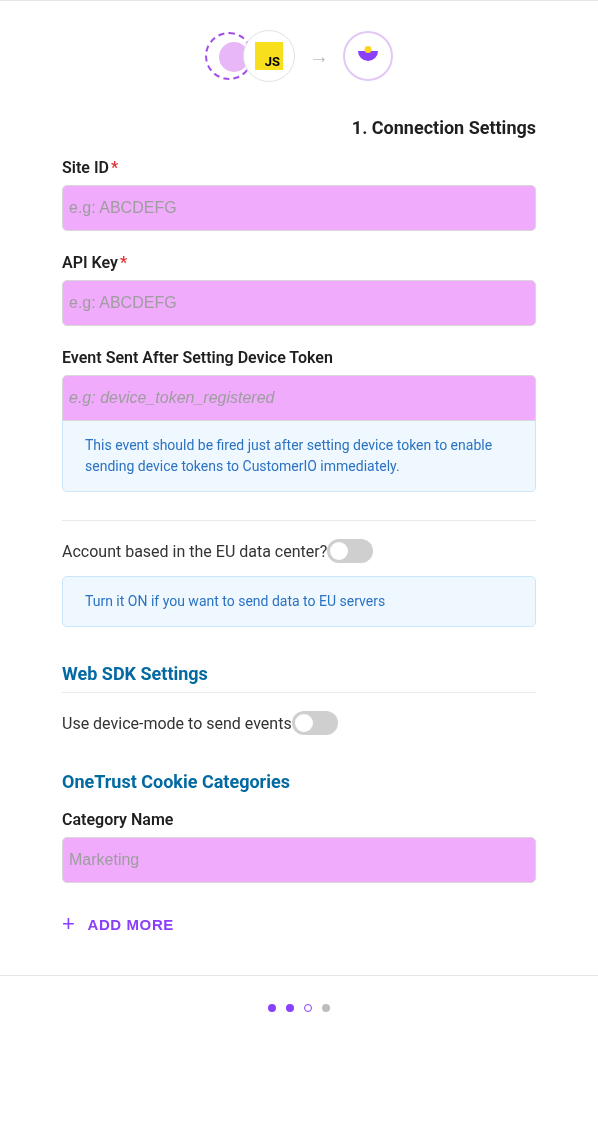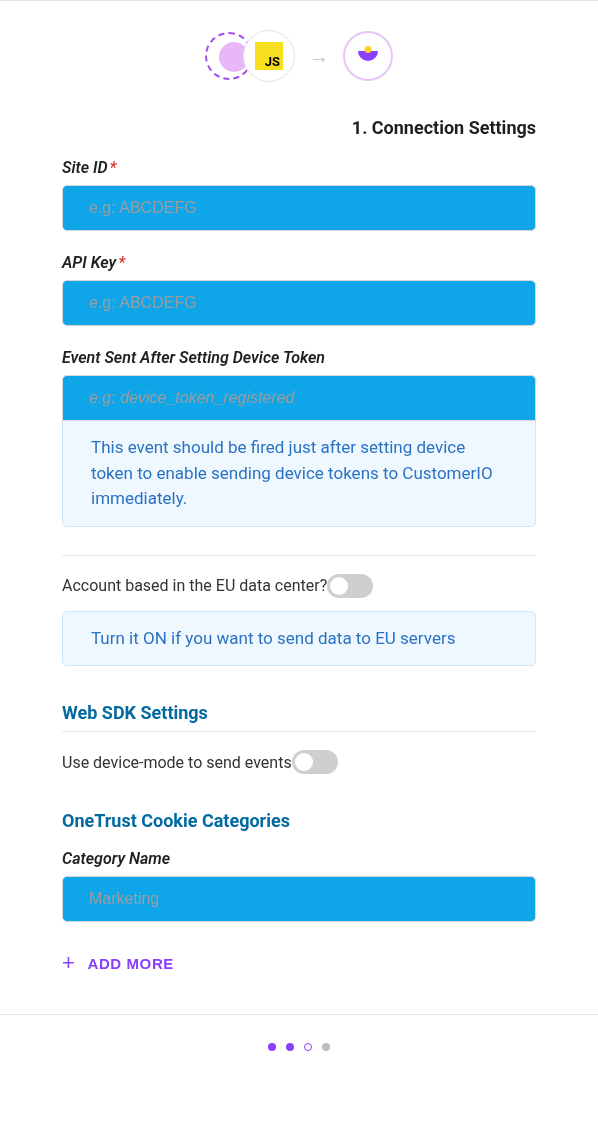--- a/index.html
+++ b/index.html
@@ -57,35 +57,35 @@
     position: relative;
   }
   .dest-icon::after {
     content:"";
     position:absolute; left:50%; top:-5px; transform:translateX(-50%);
     width:7px; height:7px; border-radius:50%; background:#ffd21e;
   }
   
   .section-title { font-size: 18px; font-weight: 700; color: #1f1f1f; margin-bottom: 20px; text-align: right; }
   .field { margin-bottom: 22px; }
-  .label { font-size: 16px; font-weight: 600; color: #1f1f1f; margin-bottom: 8px; display: block; font-style: italic; }
+  .label { font-size: 16px; font-weight: 600; color: #1f1f1f; margin-bottom: 8px; display: block; }
   .req { color: #e03131; margin-left: 2px; }
   .input {
     width: 100%; height: 46px;
     border: 1px solid #d8d8d8; border-radius: 5px;
-    padding: 0 26px; font-size: 16px; color: #333;
-    background: #0ea5e9;
+    padding: 0 6px; font-size: 16px; color: #333;
+    background: #f0abfc;
   }
   .input::placeholder { color: #9d9d9d; }
   .info-box {
     background: #eff8ff;
     border: 1px solid #cbe6fb;
     border-radius: 5px;
-    padding: 14px 28px;
-    font-size: 17px; line-height: 1.5;
+    padding: 14px 22px;
+    font-size: 14px; line-height: 1.5;
     color: #2b72c3;
     margin-top: -1px;
   }
   .divider { border: none; border-top: 1px solid #eaeaea; margin: 28px 0 18px 0; }
   .toggle-row {
     display: flex; align-items: center; justify-content: flex-start;
     font-size: 16px; color: #333; margin-bottom: 14px;
   }
   .toggle {
     width: 46px; height: 24px; border-radius: 12px;

